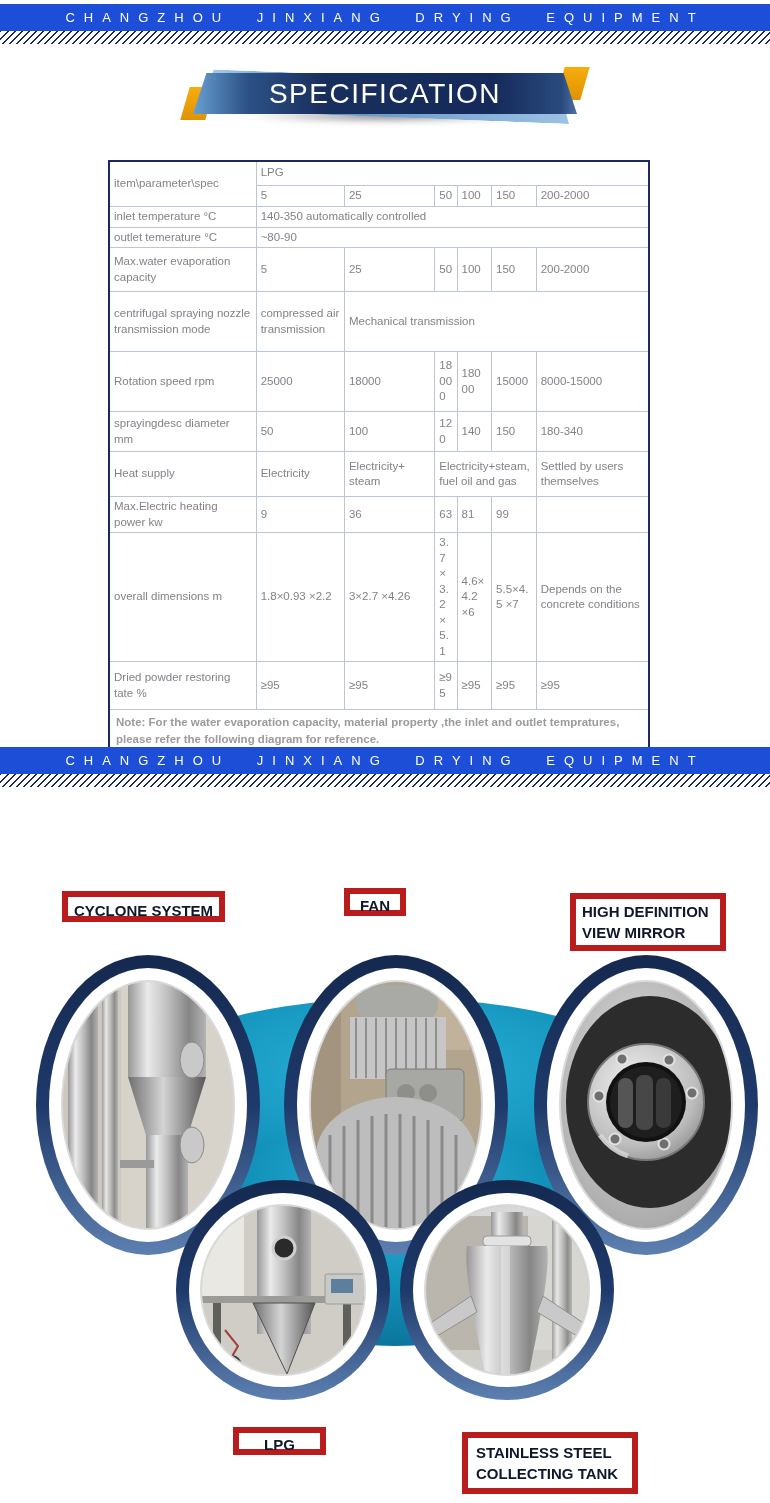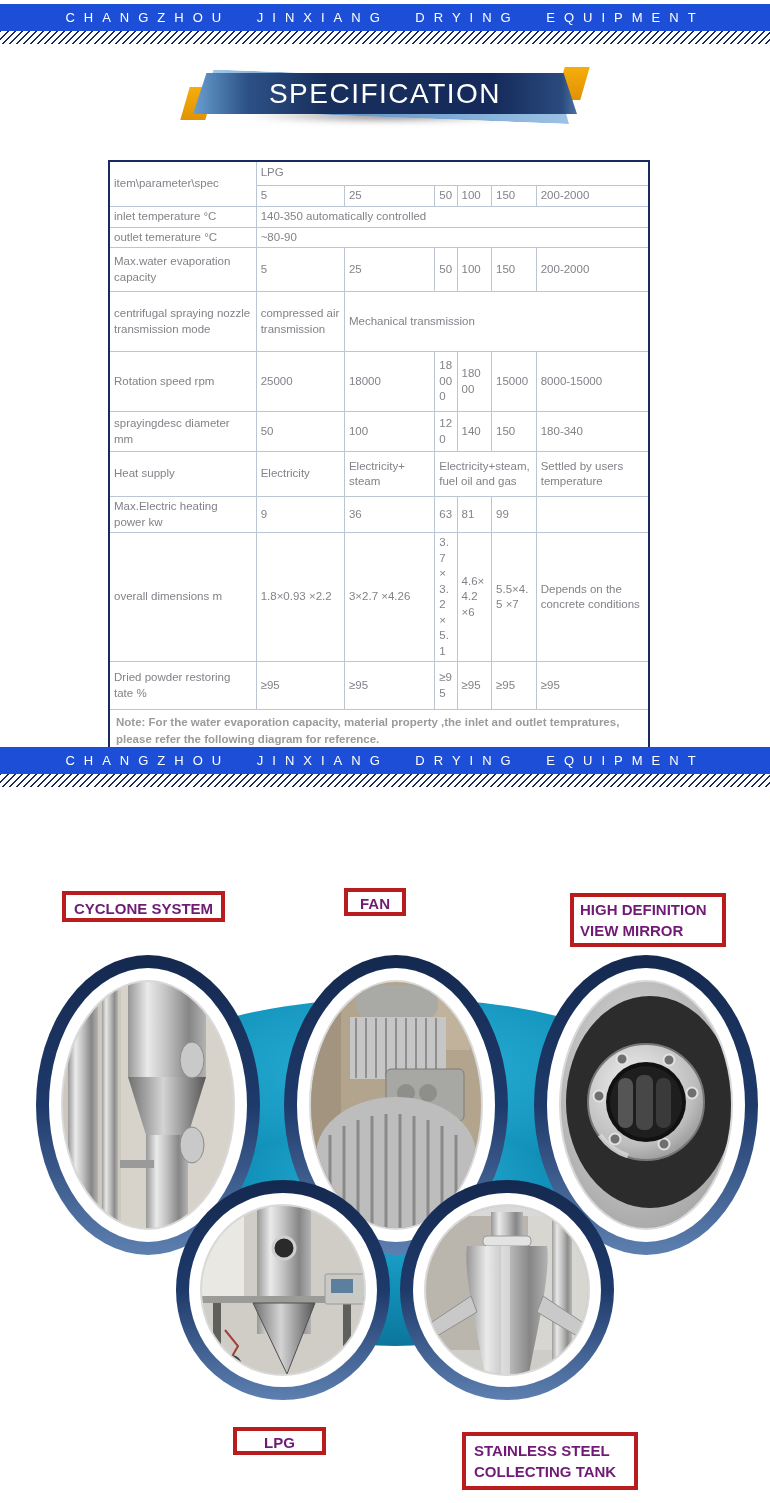--- a/index.html
+++ b/index.html
@@ -33,21 +33,21 @@
   
   #spec-wrap{position:absolute;left:108px;top:160px;width:542px;}
   table.spec{width:542px;table-layout:fixed;border-collapse:collapse;border:2px solid #1b2a5e;
         font-size:11.5px;color:#828289;line-height:1.35;}
   table.spec td{border:1px solid #bcc5d4;padding:2px 4px;vertical-align:middle;
         overflow:hidden;word-wrap:break-word;}
   table.spec td.n{word-break:break-all;}
   table.spec td.note{font-weight:bold;color:#9b9b9b;padding:4px 6px;line-height:1.5;}
 
   
-  .pd-label{position:absolute;border:4px solid #b91c1c;background:#fff;color:#701a75;
+  .pd-label{position:absolute;border:6px solid #b91c1c;background:#fff;color:#0f172a;
         font-weight:bold;font-size:15px;line-height:21px;box-sizing:border-box;}
   .pd-label.center{text-align:center;}
   #lbl-cyclone{left:62px;top:891px;width:163px;height:31px;line-height:27px;}
   #lbl-fan{left:344px;top:888px;width:62px;height:28px;line-height:24px;text-align:center;}
   #lbl-mirror{left:570px;top:893px;width:156px;padding:2px 6px;}
   #lbl-lpg{left:233px;top:1427px;width:93px;height:28px;line-height:24px;}
   #lbl-tank{left:462px;top:1432px;width:176px;padding:4px 8px;}
 
   #collage{position:absolute;left:0;top:930px;}
 </style>
@@ -133,21 +133,21 @@
             <td class="n">120</td>
             <td>140</td>
             <td>150</td>
             <td>180-340</td>
           </tr>
           <tr style="height: 45px;">
             <td>Heat supply</td>
             <td>Electricity</td>
             <td>Electricity+ steam</td>
             <td colspan="3">Electricity+steam, fuel oil and gas</td>
-            <td>Settled by users temperature</td>
+            <td>Settled by users themselves</td>
           </tr>
           <tr style="height: 35px;">
             <td>Max.Electric heating power kw</td>
             <td>9</td>
             <td>36</td>
             <td>63</td>
             <td>81</td>
             <td>99</td>
             <td></td>
           </tr>

